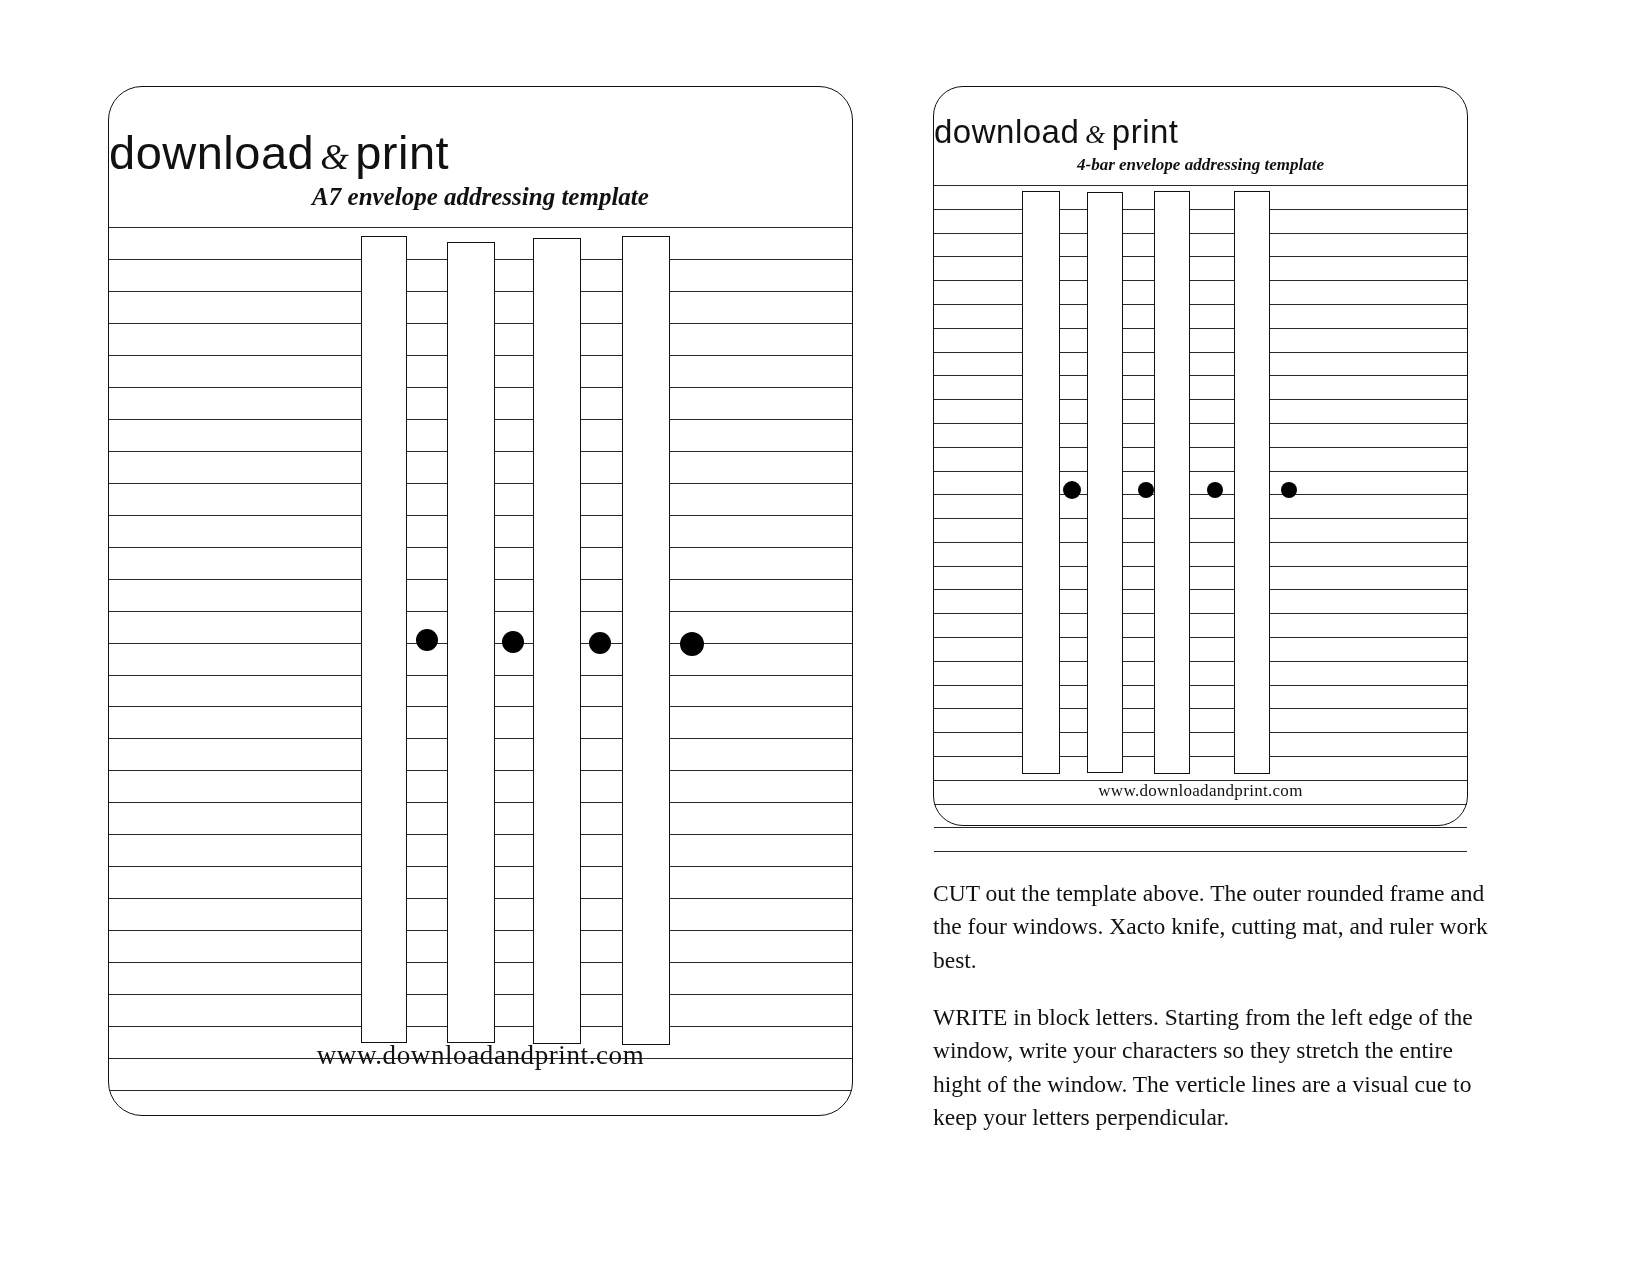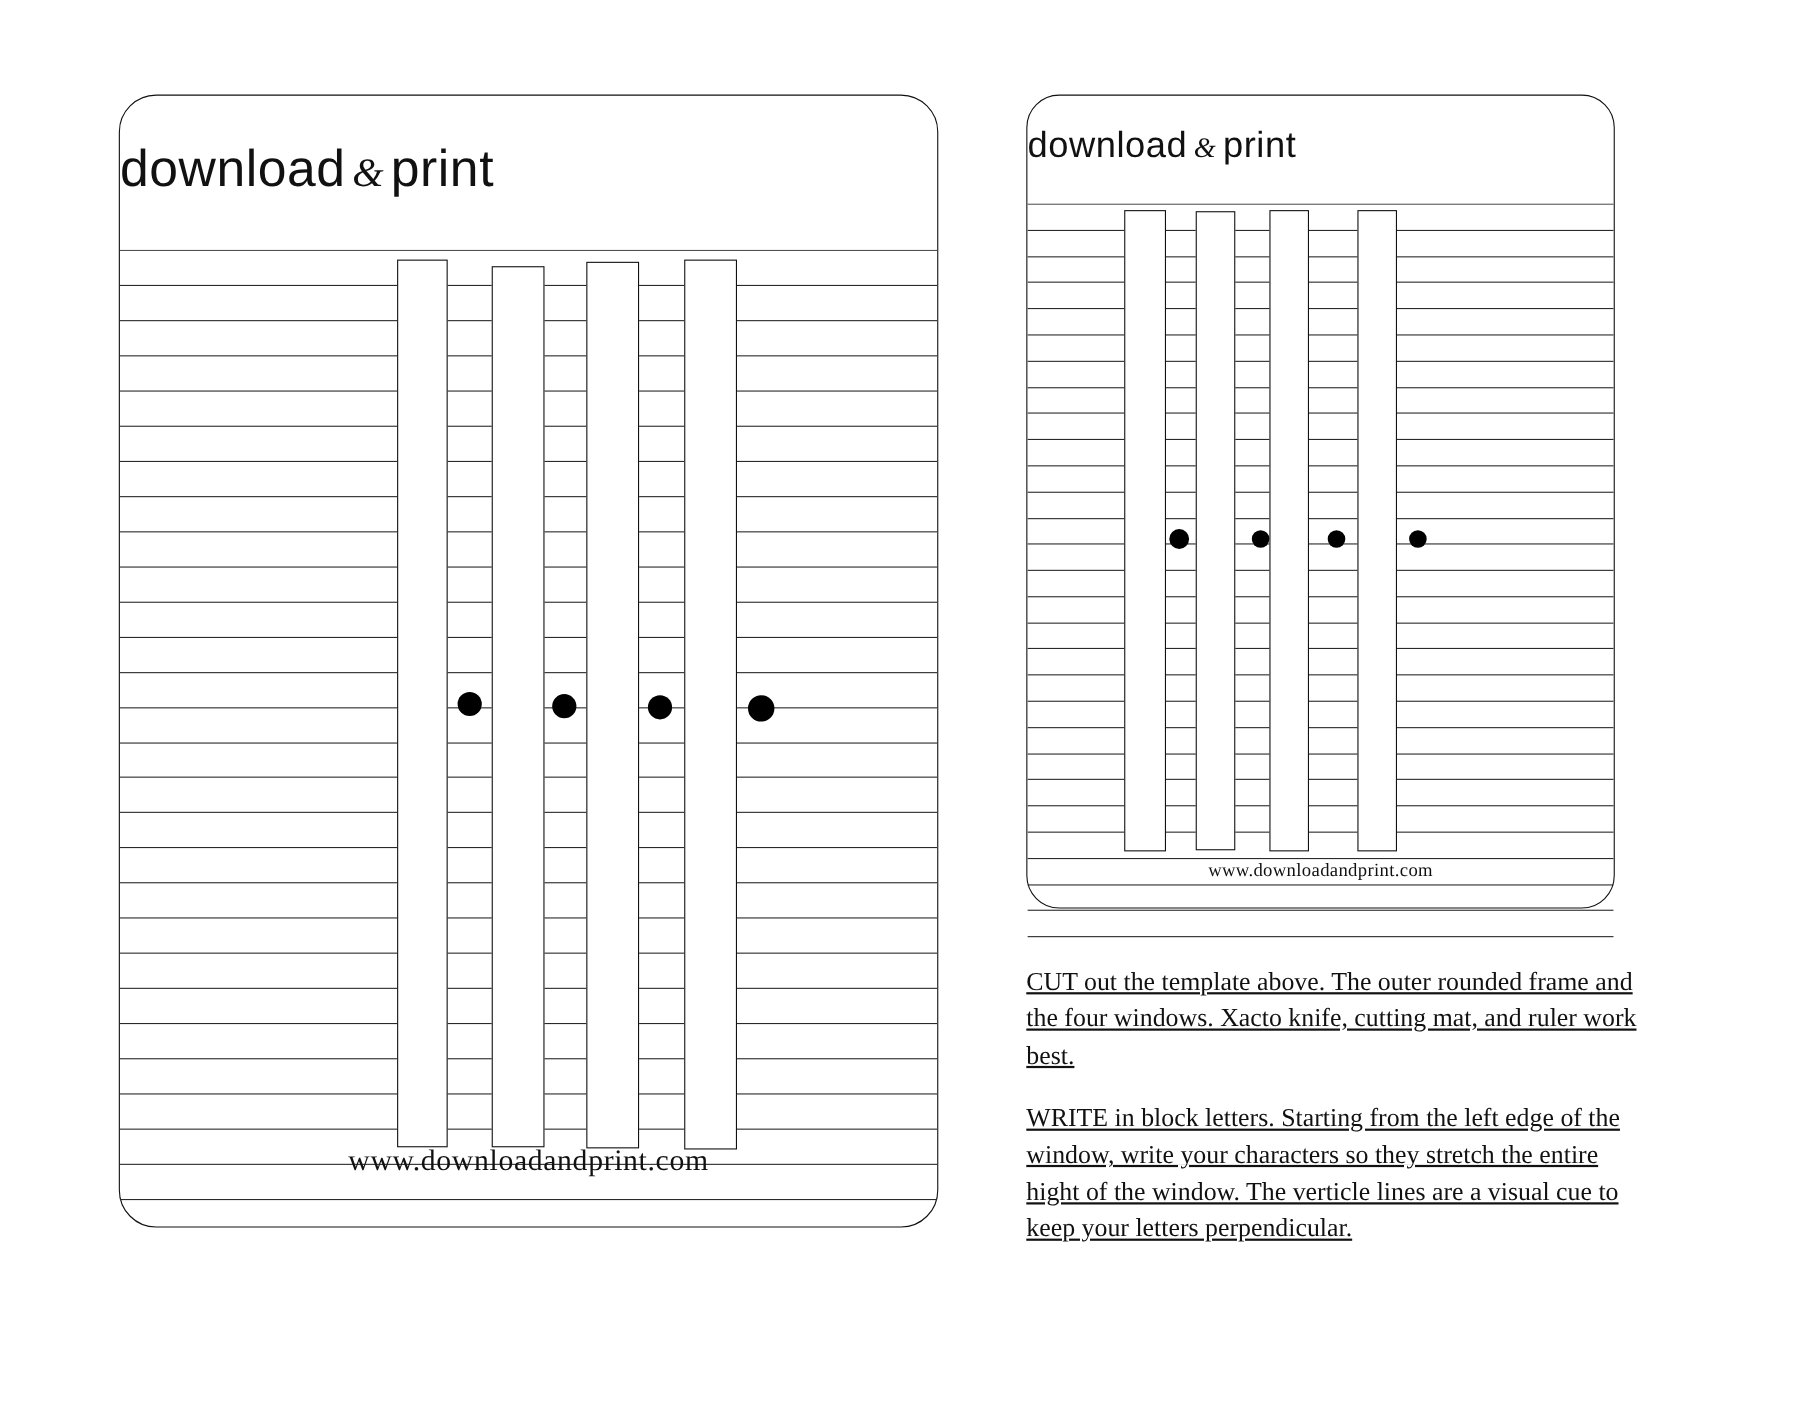--- a/index.html
+++ b/index.html
@@ -156,35 +156,35 @@
     left: 933px;
     top: 877px;
     width: 560px;
     font-family: "Liberation Serif", serif;
     font-size: 23.5px;
     line-height: 1.42;
     color: #111;
   }
   .instructions p {
     margin: 0 0 24px 0;
-    text-decoration: underline;
   }
   .instructions p:last-child {
     margin-bottom: 0;
   }
 </style>
 </head>
 <body>
 
 <div class="template-card card-left">
 
   <div class="brand">
     <span>download</span><span class="amp">&amp;</span><span>print</span>
   </div>
 
+  <div class="subtitle">A7 envelope addressing template</div>
 
   <div class="rules" id="rules-left">
       <div class="rule-line" style="top: 0px;"></div>
       <div class="rule-line" style="top: 32px;"></div>
       <div class="rule-line" style="top: 64px;"></div>
       <div class="rule-line" style="top: 96px;"></div>
       <div class="rule-line" style="top: 128px;"></div>
       <div class="rule-line" style="top: 160px;"></div>
       <div class="rule-line" style="top: 192px;"></div>
       <div class="rule-line" style="top: 224px;"></div>
@@ -226,20 +226,21 @@
 
   <div class="url">www.downloadandprint.com</div>
 </div>
 
 <div class="template-card card-right">
 
   <div class="brand">
     <span>download</span><span class="amp">&amp;</span><span>print</span>
   </div>
 
+  <div class="subtitle">4-bar envelope addressing template</div>
 
   <div class="rules" id="rules-right">
       <div class="rule-line" style="top: 0px;"></div>
       <div class="rule-line" style="top: 24px;"></div>
       <div class="rule-line" style="top: 48px;"></div>
       <div class="rule-line" style="top: 71px;"></div>
       <div class="rule-line" style="top: 95px;"></div>
       <div class="rule-line" style="top: 119px;"></div>
       <div class="rule-line" style="top: 143px;"></div>
       <div class="rule-line" style="top: 167px;"></div>

